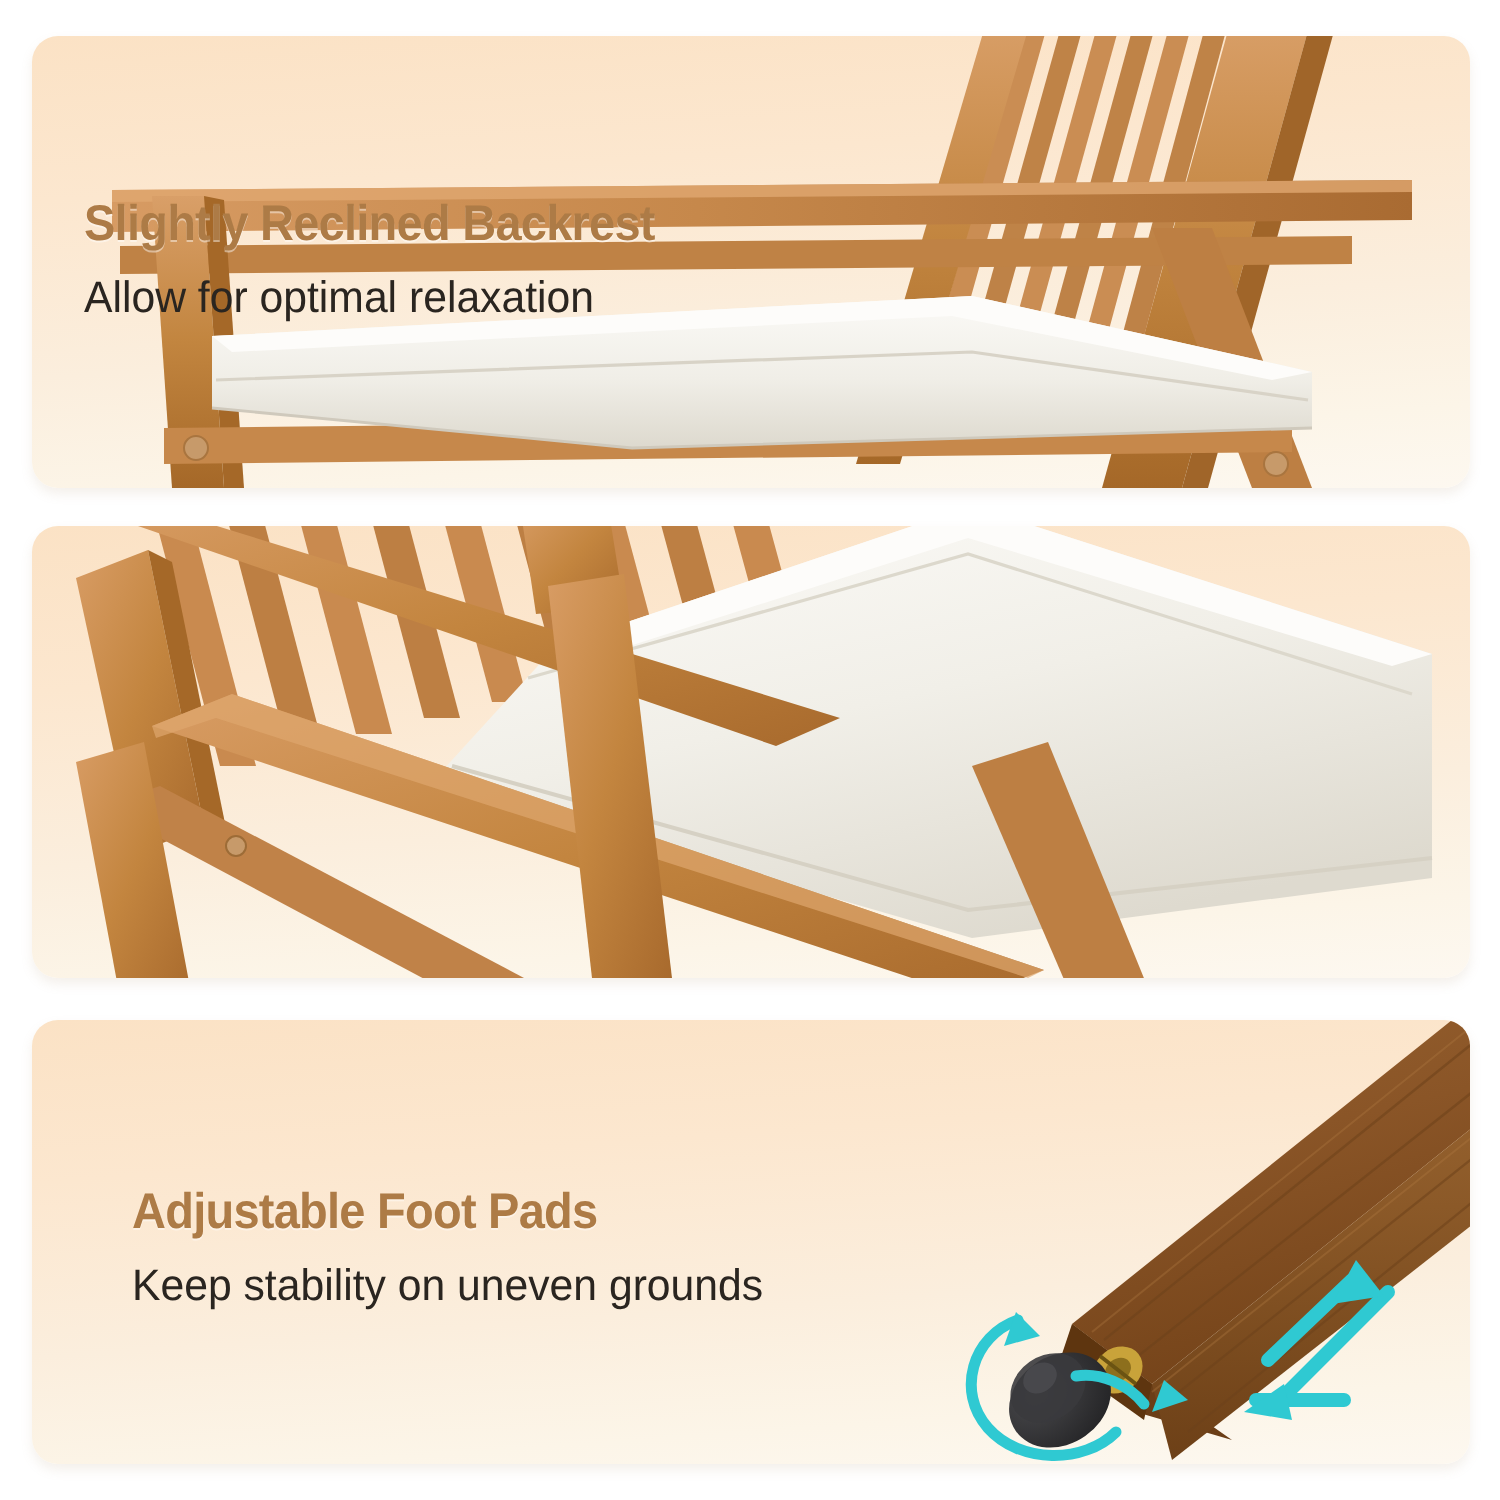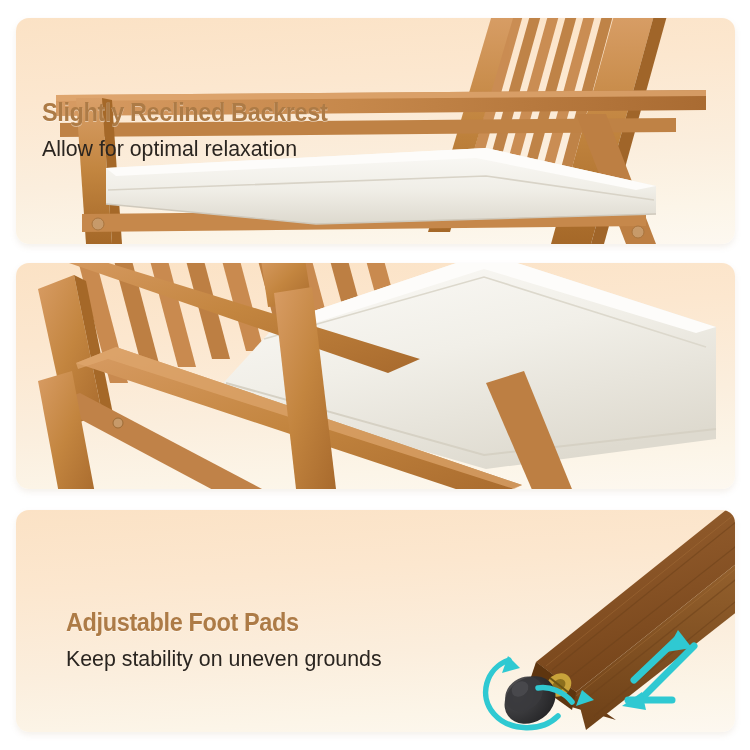--- a/index.html
+++ b/index.html
@@ -52,21 +52,21 @@
     margin-top:9px;
     transform:scaleX(.97);
   }
   .t-left  { text-align:left;  transform-origin:left center; }
   .t-right { text-align:right; transform-origin:right center; }
 
   #text-1 { left:42px;  top:98px;  }
   #text-1 .heading, #text-1 .subtitle { transform-origin:left center; }
   #text-2 { right:28px; top:338px;  text-align:right; }
   #text-2 .heading, #text-2 .subtitle { transform-origin:right center; }
-  #text-3 { left:66px;  top:592px;margin-top:16px;  }
+  #text-3 { left:66px;  top:592px;  }
   #text-3 .heading, #text-3 .subtitle { transform-origin:left center; }
 
   
   .textblock.abs-page { position:absolute; }
 
   
   .art { position:absolute; inset:0; z-index:2; }
   .art svg { display:block; width:100%; height:100%; }
 </style>
 </head>

